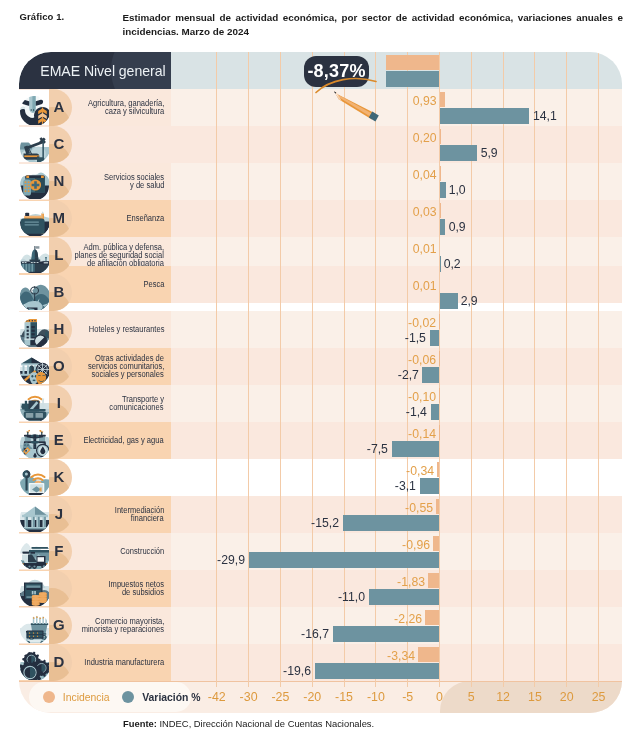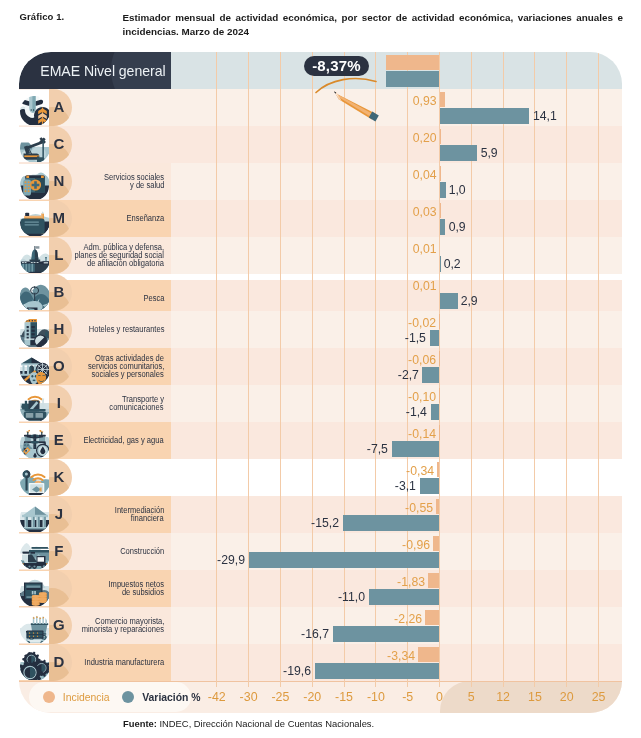--- a/index.html
+++ b/index.html
@@ -47,41 +47,47 @@
   .ldot{width:12px;height:12px;border-radius:50%;display:inline-block;flex:0 0 auto;}
   
   .iconwrap{position:absolute;left:0.4px;top:0;width:30px;height:37px;background:#fff;overflow:hidden;}
   .iconsvg{position:absolute;left:0.4px;top:6.5px;}
   .badge{position:absolute;left:30px;top:0;width:22.5px;height:37px;background:#F2CFAE;
          border-radius:0 18.5px 18.5px 0;overflow:hidden;}
   .badge:before{content:"";position:absolute;left:-16px;top:18px;width:38px;height:38px;border-radius:50%;background:#E9BF94;}
   .badge span{position:absolute;left:-0.2px;top:-1.3px;width:20px;height:37px;z-index:2;display:flex;align-items:center;
               justify-content:center;font-size:15px;font-weight:bold;color:#2B3241;}
   
-  #callout{position:absolute;left:285px;top:3.7px;width:65px;height:20px;background:#2B3241;
+  #callout{position:absolute;left:285px;top:3.7px;width:65px;height:31px;background:#2B3241;
            border-radius:12px;display:flex;align-items:center;justify-content:center;
-           color:#fff;font-size:15px;font-weight:bold;letter-spacing:0.2px;z-index:6;}
+           color:#fff;font-size:18px;font-weight:bold;letter-spacing:0.2px;z-index:6;}
   #pencil{position:absolute;left:295px;top:22px;z-index:8;}
   
   #footer{position:absolute;left:123px;top:718px;font-size:9.4px;color:#1b1b1b;}
   #footer b{font-weight:bold;}
 </style>
 </head>
 <body>
 
 <div id="titlebar">
   <div id="gtag">Gráfico 1.</div>
   <div id="gtitle">Estimador mensual de actividad económica, por sector de actividad económica, variaciones anuales e incidencias. Marzo de 2024</div>
 </div>
 
 <div id="chart">
   <div class="clip" id="clip">
       <div id="hdrbg"></div>
       <div class="row" style="top:37px">
         <div class="rowbg" style="background:#FAF0E8"></div>
+        <div class="labelcell" style="background:#FAE8DC">
+          <div class="labeltxt">
+            <div><span>Agricultura, ganadería,</span></div>
+            <div><span>caza y silvicultura</span></div>
+          </div>
+        </div>
       </div>
       <div class="row" style="top:74px">
         <div class="rowbg" style="background:#FAE8DE"></div>
       </div>
       <div class="row" style="top:111px">
         <div class="rowbg" style="background:#FAF0E8"></div>
         <div class="labelcell" style="background:#FAE8DC">
           <div class="labeltxt">
             <div><span>Servicios sociales</span></div>
             <div><span>y de salud</span></div>
@@ -99,21 +105,21 @@
       <div class="row" style="top:185px">
         <div class="rowbg" style="background:#FAF0E8"></div>
         <div class="labelcell" style="background:#FAE8DC">
           <div class="labeltxt">
             <div><span>Adm. pública y defensa,</span></div>
             <div><span>planes de seguridad social</span></div>
             <div><span>de afiliación obligatoria</span></div>
           </div>
         </div>
       </div>
-      <div class="row" style="top:228px">
+      <div class="row" style="top:214px">
         <div class="rowbg" style="background:#FAE8DE"></div>
         <div class="labelcell" style="background:#F9D4B1">
           <div class="labeltxt">
             <div><span>Pesca</span></div>
           </div>
         </div>
       </div>
       <div class="row" style="top:259px">
         <div class="rowbg" style="background:#FAF0E8"></div>
         <div class="labelcell" style="background:#FAE8DC">

